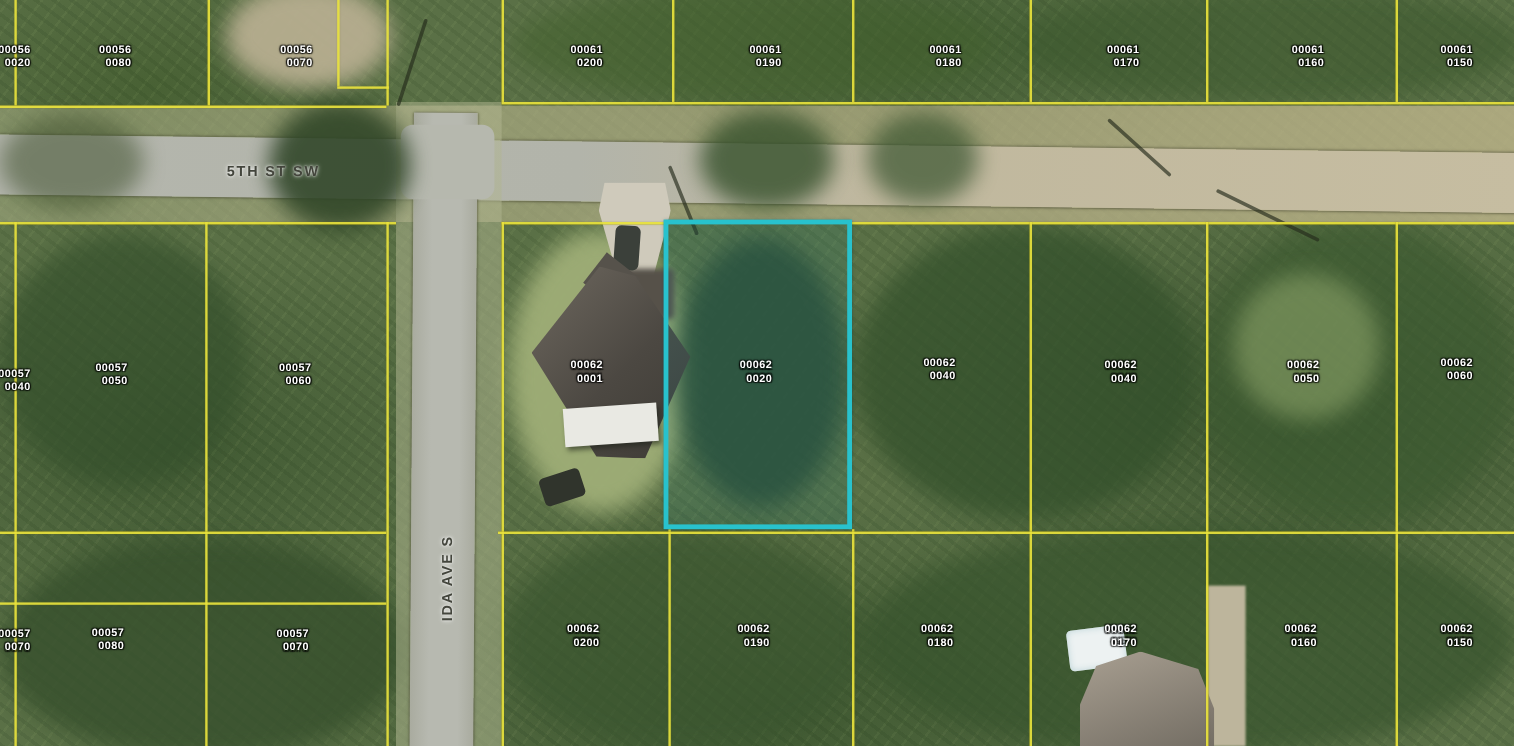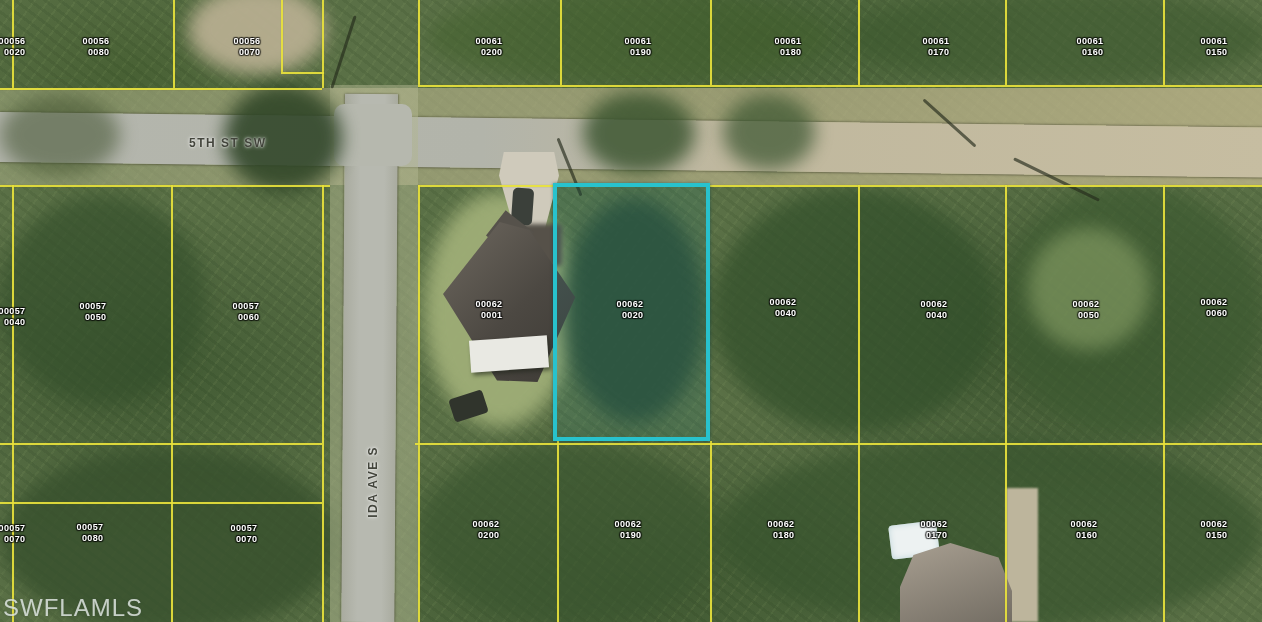--- a/index.html
+++ b/index.html
@@ -270,14 +270,13 @@
       </div>
       <div class="parcel-label" style="left: 1214px; top: 519px;">
         <div>00062</div>
         <div>0150</div>
       </div>
     </div>
 
   <div class="street-h">5TH ST SW</div>
   <div class="street-v">IDA AVE S</div>
 
-  <div class="watermark">SWFLAMLS</div>
 </div>
 
 </body></html>

